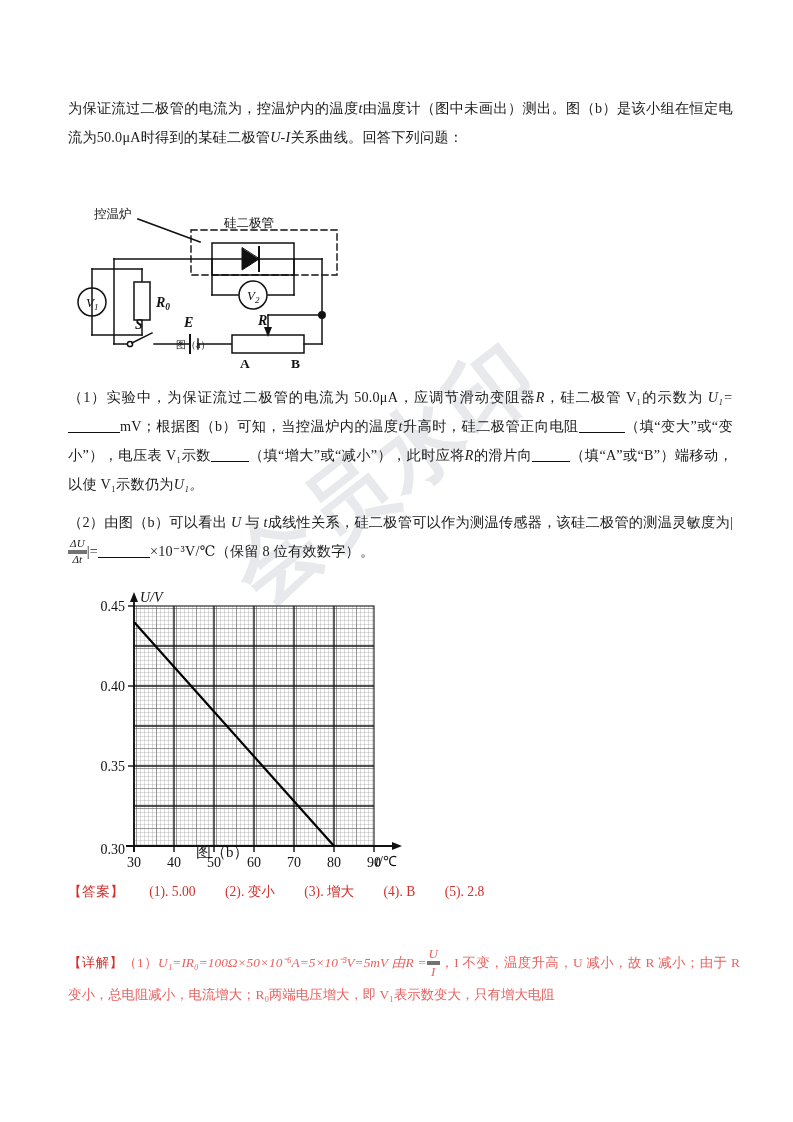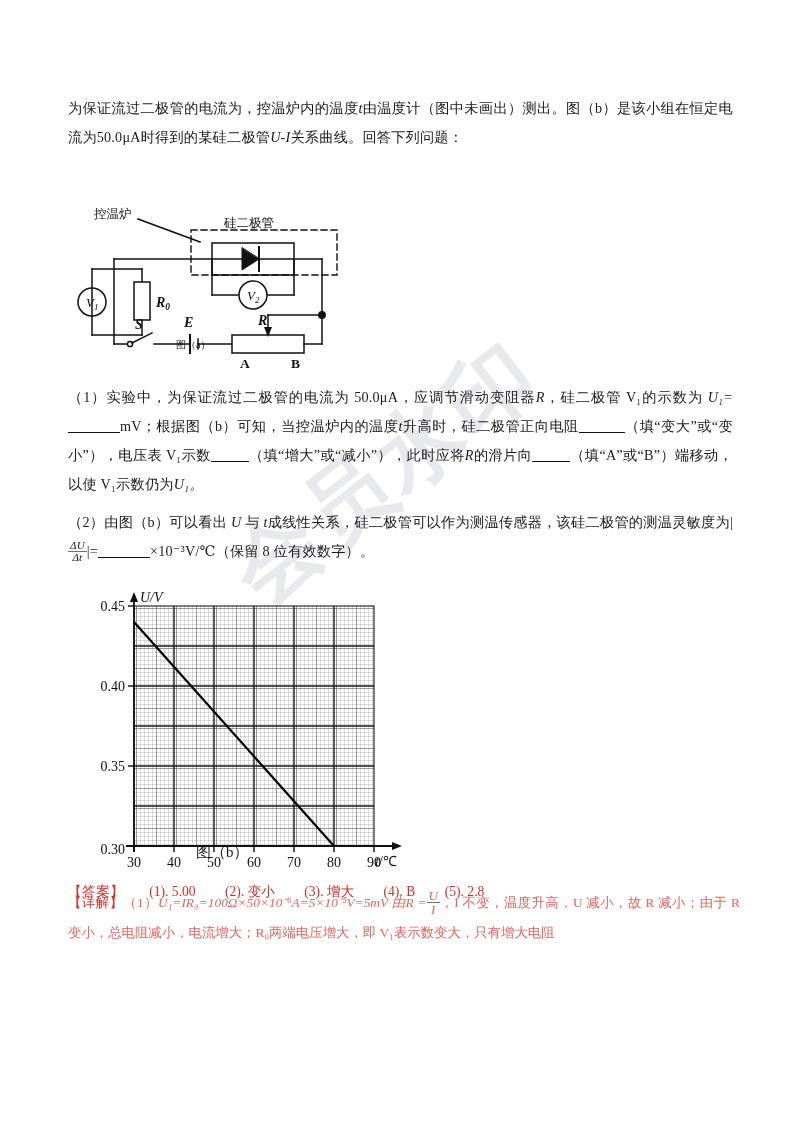--- a/index.html
+++ b/index.html
@@ -43,42 +43,42 @@
   .intro{left:68px;top:94px;width:665px;text-indent:0;text-align:justify;}
   .q1{left:68px;top:383px;width:665px;text-align:justify;}
   .q2{left:68px;top:508px;width:665px;text-align:justify;}
 
   .it{font-style:italic;font-family:"Liberation Serif",serif;}
   .blank{display:inline-block;border-bottom:1.4px solid #111;min-width:46px;height:15px;vertical-align:-2px;}
   .blank.sm{min-width:38px;}
   .blank.lg{min-width:52px;}
 
   .frac{display:inline-block;vertical-align:middle;text-align:center;font-size:11px;line-height:1.05;position:relative;top:-1px;}
-  .frac .num{display:block;border-bottom:1px solid #737373;padding:0 2px;font-style:italic;}
+  .frac .num{display:block;border-bottom:4px solid #737373;padding:0 2px;font-style:italic;}
   .frac .den{display:block;padding:0 2px;font-style:italic;}
 
   
   .figA{position:absolute;left:72px;top:182px;width:310px;height:180px;margin-top:25px;}
   .figA svg{display:block;}
   .capA{position:absolute;left:176px;top:338px;font-size:10px;}
 
   
   .figB{position:absolute;left:96px;top:588px;width:320px;height:285px;}
   .capB{position:absolute;left:196px;top:843px;font-size:15px;}
 
   
   .ans-wrap{position:absolute;left:68px;top:878px;width:690px;}
   .red{color:#d2302c;}
   .ansline{font-size:13.6px;line-height:27px;white-space:nowrap;}
   .ansline .lbl{letter-spacing:0.5px;}
   .ansline .item{display:inline-block;margin-right:26px;text-align:right;}
   .jiexi{font-size:13.6px;line-height:27px;}
 
   .detail{
-    position:absolute;left:68px;top:888px;width:672px;
+    position:absolute;left:68px;top:948px;width:672px;
     font-size:13.4px;line-height:30px;color:#e8625f;text-align:justify;
   }
   .detail .dk{color:#d2302c;}
 
   
   .footer{
     position:absolute;left:560px;top:1124px;
     font-family:"Liberation Sans","DejaVu Sans",sans-serif;
     font-size:18px;font-weight:700;color:#3a3a3a;
     letter-spacing:1px;white-space:nowrap;

